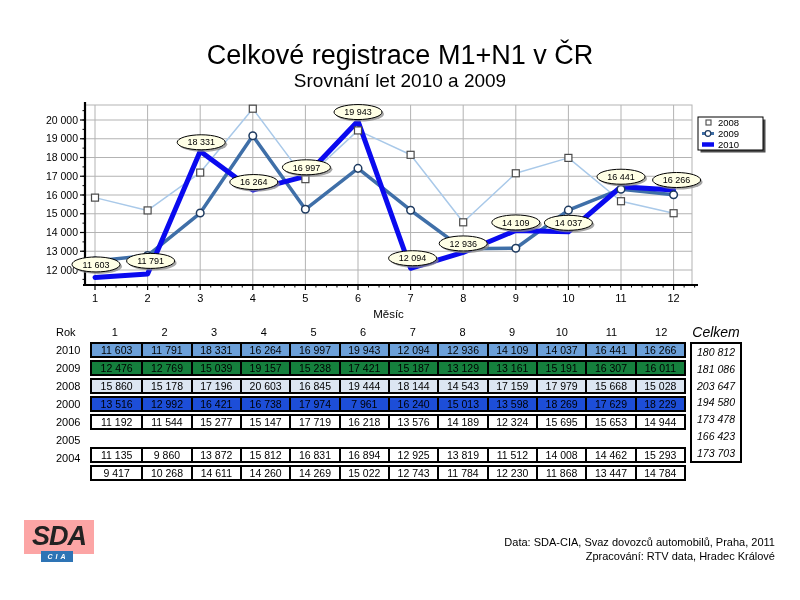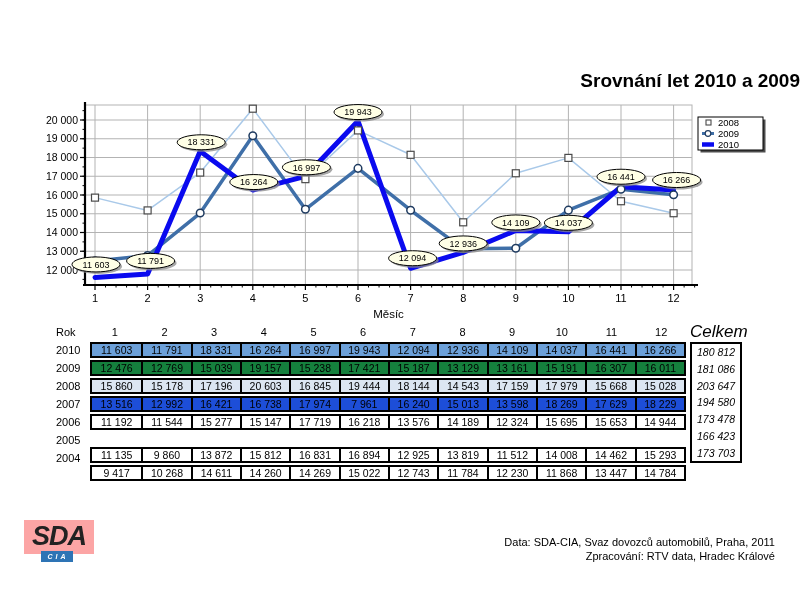--- a/index.html
+++ b/index.html
@@ -1,37 +1,37 @@
 <!DOCTYPE html>
 <html><head>
 <meta charset="utf-8">
 <style>
   html,body{margin:0;padding:0;background:#fff;}
   .page{position:relative;width:800px;height:600px;background:#fff;overflow:hidden;
         font-family:"Liberation Sans",sans-serif;color:#000;}
   .title{position:absolute;top:40px;left:0;width:800px;text-align:center;
          font-size:27px;font-weight:400;margin:0;}
-  .subtitle{position:absolute;top:70px;left:0;width:800px;text-align:right;
-            font-size:19px;font-weight:700;margin:0;}
+  .subtitle{position:absolute;top:70px;left:0;width:800px;text-align:center;
+            font-size:19px;font-weight:400;margin:0;}
   #chart-svg{position:absolute;left:0;top:95px;}
   #chart-svg text{font-family:"Liberation Sans",sans-serif;fill:#000;}
 
   
   .tbl-rok{position:absolute;left:56px;top:324px;width:32px;font-size:11px;}
   .tbl-rok .hdr{height:16px;line-height:16px;}
   .tbl-rok .yr{height:16px;line-height:16px;margin-top:2px;}
   .tbl-months{position:absolute;left:90px;top:324px;width:596px;}
   .tbl-months .hdr{display:grid;grid-template-columns:repeat(12,1fr);height:16px;
                    line-height:16px;font-size:11px;text-align:center;}
   .tbl-row{display:grid;grid-template-columns:repeat(12,1fr);height:16px;margin-top:2px;
            border:2px solid #000;box-sizing:border-box;}
   .tbl-cell{font-size:10.5px;line-height:12px;text-align:center;overflow:hidden;}
   .tbl-cell + .tbl-cell{border-left:2px solid #000;}
   .tbl-celkem{position:absolute;left:690px;top:324px;width:52px;}
-  .tbl-celkem .hdr{height:16px;line-height:16px;font-size:17px;font-style:italic;
+  .tbl-celkem .hdr{height:16px;line-height:16px;font-size:14px;font-style:italic;
                    text-align:center;}
   .celkem-box{margin-top:2px;height:121px;border:2px solid #000;box-sizing:border-box;
               display:grid;grid-template-rows:repeat(7,1fr);background:#fff;}
   .celkem-val{font-size:10.5px;font-style:italic;text-align:right;padding-right:5px;
               display:flex;align-items:center;justify-content:flex-end;}
 
   
   .logo{position:absolute;left:24px;top:520px;width:70px;height:34px;background:#fca5a5;}
   .logo-sda{font-size:27px;font-weight:bold;font-style:italic;color:#222;
             letter-spacing:-1px;line-height:32px;text-align:center;}
@@ -39,20 +39,21 @@
             color:#fff;font-size:7px;font-weight:bold;font-style:italic;letter-spacing:3px;
             line-height:11px;text-align:center;padding-left:2px;box-sizing:border-box;}
 
   .source{position:absolute;right:25px;top:536px;text-align:right;font-size:11px;
           line-height:13.5px;}
 </style>
 </head>
 <body>
 
 <div class="page">
+  <h1 class="title">Celkové registrace M1+N1 v ČR</h1>
   <h2 class="subtitle">Srovnání let 2010 a 2009</h2>
 
   <svg id="chart-svg" width="800" height="232" viewBox="0 0 800 232">
       <g>
         <line x1="85" y1="175" x2="692" y2="175" stroke="#b3b3b3" stroke-width="1"></line>
         <line x1="85" y1="156.25" x2="692" y2="156.25" stroke="#b3b3b3" stroke-width="1"></line>
         <line x1="85" y1="137.5" x2="692" y2="137.5" stroke="#b3b3b3" stroke-width="1"></line>
         <line x1="85" y1="118.75" x2="692" y2="118.75" stroke="#b3b3b3" stroke-width="1"></line>
         <line x1="85" y1="100" x2="692" y2="100" stroke="#b3b3b3" stroke-width="1"></line>
         <line x1="85" y1="81.25" x2="692" y2="81.25" stroke="#b3b3b3" stroke-width="1"></line>
@@ -265,21 +266,21 @@
         <line x1="702" y1="49.5" x2="714" y2="49.5" stroke="#0A0AEF" stroke-width="4.5"></line>
         <text x="718" y="53" font-size="9.5">2010</text>
       </g>
     </svg>
 
   <div class="tbl-rok" id="tbl-rok">
       <div class="hdr">Rok</div>
       <div class="yr">2010</div>
       <div class="yr">2009</div>
       <div class="yr">2008</div>
-      <div class="yr">2007</div>
+      <div class="yr">2000</div>
       <div class="yr">2006</div>
       <div class="yr">2005</div>
       <div class="yr">2004</div>
     </div>
   <div class="tbl-months" id="tbl-months">
       <div class="hdr">
         <div class="">1</div>
         <div class="">2</div>
         <div class="">3</div>
         <div class="">4</div>

